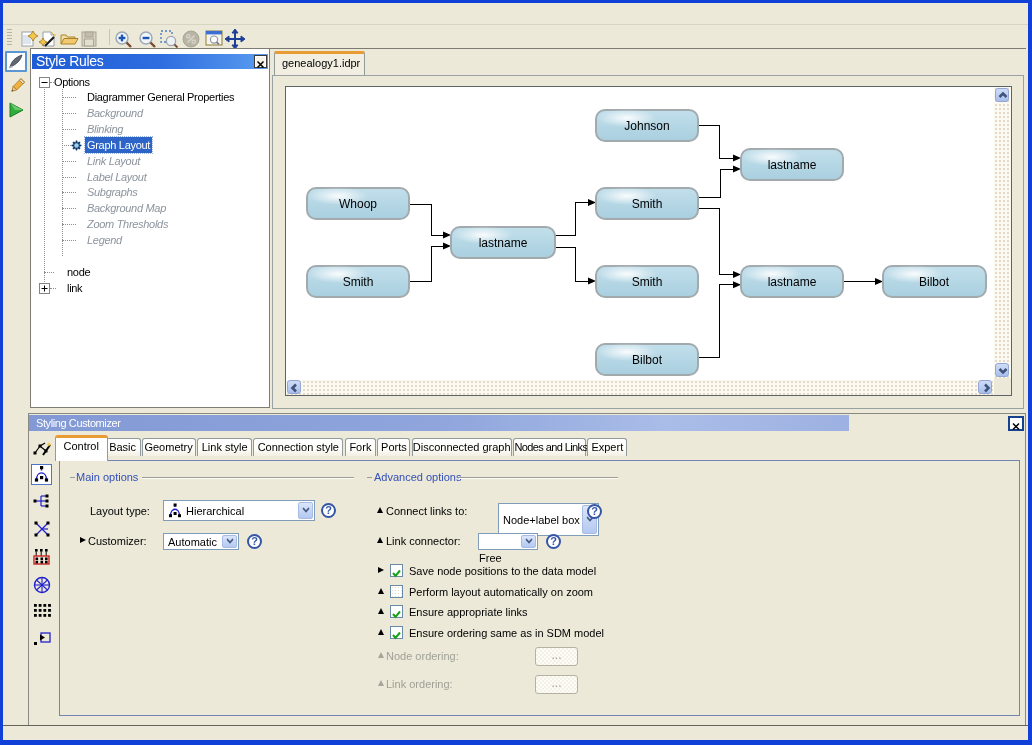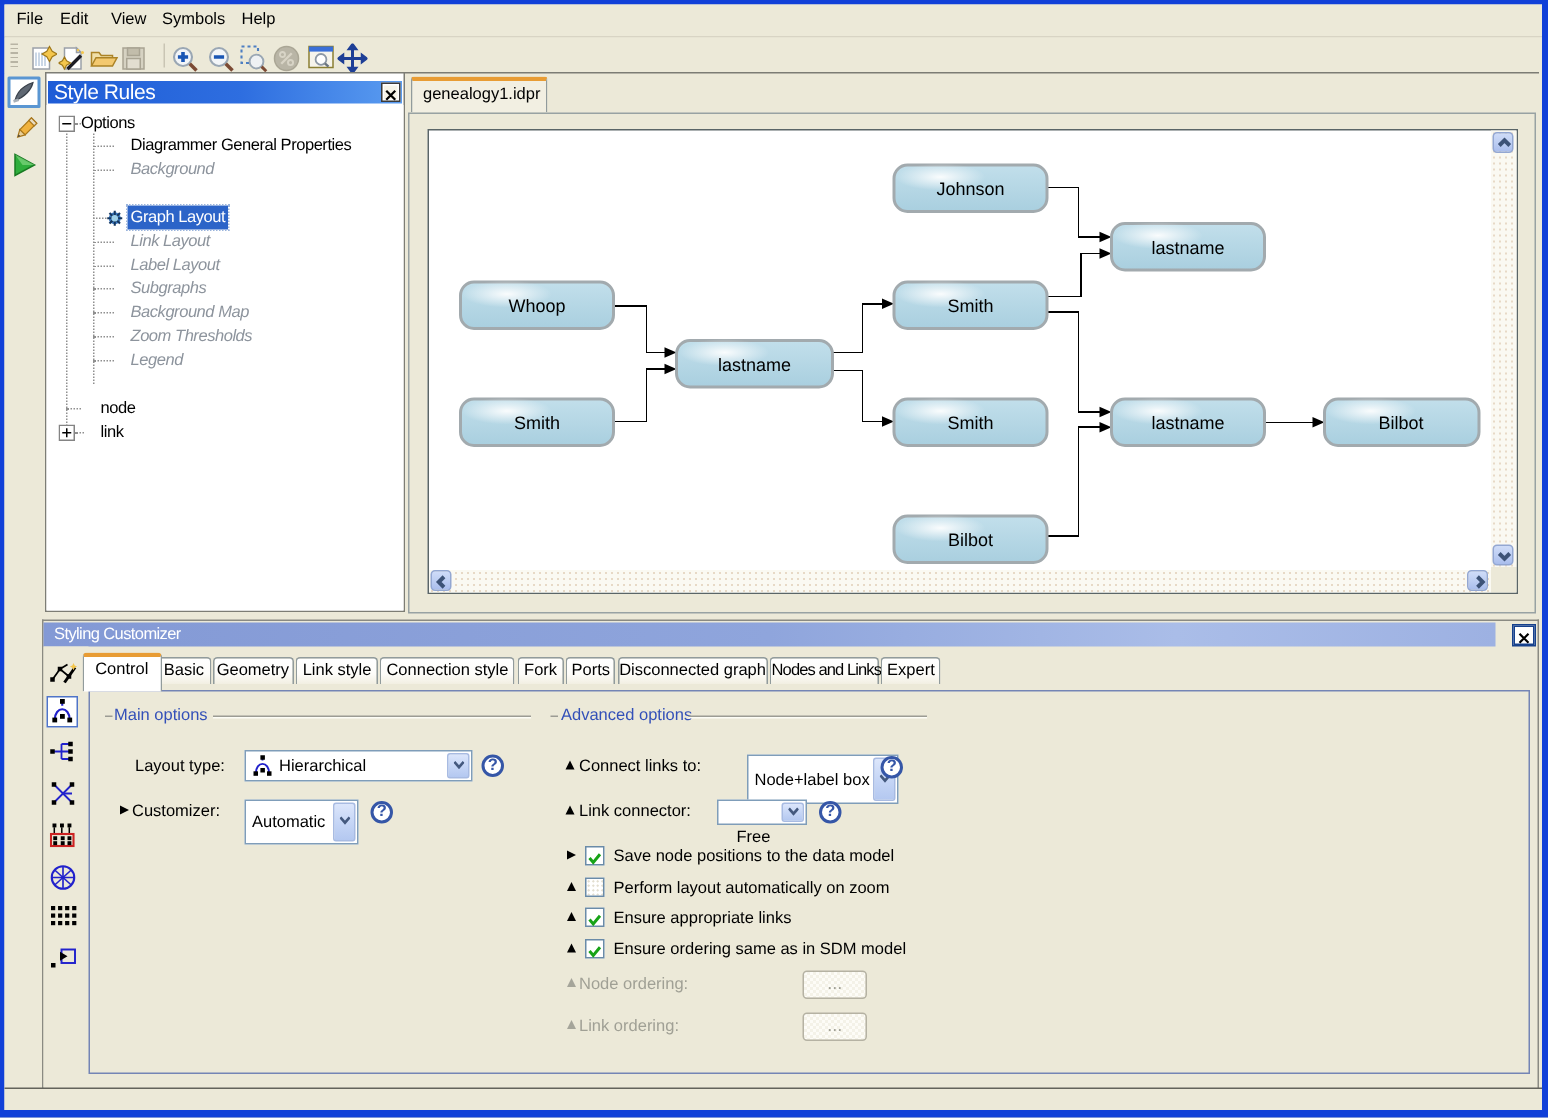--- a/index.html
+++ b/index.html
@@ -33,27 +33,20 @@
   .lk{stroke:#000;stroke-width:1;fill:none;shape-rendering:crispEdges;}
   .ah{fill:#000;}
   .ndt{font-size:12px;fill:#000;text-anchor:middle;}
   .dotbtn{width:43px;height:19px;border:1px solid #b5b2a3;border-radius:3px;
     background:repeating-conic-gradient(#f4f2e8 0% 25%,#fdfcf7 0% 50%) 0 0/4px 4px;
     color:#a0a095;font-size:12px;text-align:center;line-height:15px;}
 </style></head>
 <body>
 <div id="win">
 
-  <div class="abs" style="left:0;top:0;width:1025px;height:21px;background:#ece9d8;">
-    <div class="menuitem" style="left:8px;">File</div>
-    <div class="menuitem" style="left:37px;">Edit</div>
-    <div class="menuitem" style="left:71px;">View</div>
-    <div class="menuitem" style="left:105px;">Symbols</div>
-    <div class="menuitem" style="left:158px;">Help</div>
-  </div>
   <div class="abs" style="left:0;top:21px;width:1025px;height:1px;background:#d8d4c4;"></div>
 
   <div id="toolbar" class="abs" style="left:0;top:22px;width:1025px;height:24px;background:#ece9d8;">
     <div class="abs" style="left:4px;top:4px;width:5px;height:16px;background:repeating-linear-gradient(180deg,#b8b4a4 0,#b8b4a4 1px,#ece9d8 1px,#ece9d8 3px);"></div>
 
     <svg class="abs" style="left:17px;top:5px" width="18" height="18">
       <rect x="2" y="2" width="11" height="14" fill="#fff" stroke="#9aa0a8"></rect>
       <g stroke="#b9cade" stroke-width="1">
           <line x1="4" y1="5" x2="4" y2="14"></line>
           <line x1="6" y1="5" x2="6" y2="14"></line>
@@ -177,20 +170,24 @@
         <div class="abs" style="left:19px;width:4px;top:8px;border-top:1px dotted #8f8f8f;"></div>
         <span class="abs" style="left:23px;">Options</span>
       </div>
       <div class="treerow it" style="top:35px;">
           <div class="abs" style="left:31px;width:14px;top:8px;border-top:1px dotted #8f8f8f;"></div>
           <span class="abs" style="left:56px;">Background</span>
         </div>
       <div class="treerow" style="top:19px;">
           <div class="abs" style="left:31px;width:14px;top:8px;border-top:1px dotted #8f8f8f;"></div>
           <span class="abs" style="left:56px;">Diagrammer General Properties</span>
+        </div>
+      <div class="treerow it" style="top:51px;">
+          <div class="abs" style="left:31px;width:14px;top:8px;border-top:1px dotted #8f8f8f;"></div>
+          <span class="abs" style="left:56px;">Blinking</span>
         </div>
       <div class="treerow" style="top:67px;">
         <div class="abs" style="left:31px;width:9px;top:8px;border-top:1px dotted #8f8f8f;"></div>
         <svg class="abs" style="left:40px;top:3px" width="11" height="11">
           <circle cx="5.5" cy="5.5" r="4" fill="#3a78c2"></circle>
           <g stroke="#14365e" stroke-width="1.4">
               <line x1="5.5" y1="0.5" x2="5.5" y2="10.5"></line>
               <line x1="0.5" y1="5.5" x2="10.5" y2="5.5"></line>
               <line x1="2" y1="2" x2="9" y2="9"></line>
               <line x1="9" y1="2" x2="2" y2="9"></line>
@@ -349,21 +346,21 @@
         <div class="abs sbtn" style="left:692px;top:0px;"><svg width="14" height="14">
               <path d="M6 3.5 L9.5 7 L6 10.5" fill="none" stroke="#3d5377" stroke-width="2.6"></path>
             </svg></div>
       </div>
       <div class="abs" style="left:708px;top:291px;width:17px;height:17px;background:#ece9d8;"></div>
     </div>
   </div>
 
   <div id="styling" class="abs" style="left:25px;top:410px;width:998px;height:313px;border-top:1px solid #8a8a82;border-left:1px solid #8a8a82;border-right:1px solid #8a8a82;background:#ece9d8;">
 
-    <div class="abs" style="left:0;top:1px;width:968px;height:16px;background:linear-gradient(90deg,#8399d5 0%,#8fa5dc 50%,#aabde8 78%,#9db1e2 100%);">
+    <div class="abs" style="left:0;top:1px;width:820px;height:16px;background:linear-gradient(90deg,#8399d5 0%,#8fa5dc 50%,#aabde8 78%,#9db1e2 100%);">
       <div class="abs" style="left:7px;top:2px;font-size:11px;letter-spacing:-0.4px;color:#fff;">Styling Customizer</div>
       <div class="abs" style="left:980px;top:2px;width:14px;height:13px;background:#fff;border:1px solid #16418c;box-shadow:0 0 0 1px #16418c;">
         <svg width="12" height="11">
             <path d="M3 2.5 L9 8.5 M9 2.5 L3 8.5" stroke="#000" stroke-width="1.5"></path>
           </svg>
       </div>
     </div>
 
     <div class="abs" style="left:0;top:17px;width:30px;height:294px;background:#ece9d8;">
       <svg class="abs" style="left:3px;top:8px" width="20" height="19">
@@ -510,21 +507,21 @@
         <div class="combobtn">
             <svg class="chev" viewBox="0 0 8 8">
               <path d="M0.5 1.5 L4 5.5 L7.5 1.5" fill="none" stroke="#44597e" stroke-width="2"></path>
             </svg>
           </div>
       </div>
       <div class="help" style="left:261px;top:42px;">?</div>
 
       <div class="tri tri-right" style="left:20px;top:76px;border-left-color:#000;"></div>
       <div class="lbl" style="left:28px;top:72px;">Customizer:</div>
-      <div class="combo" style="left:103px;top:72px;width:76px;height:30px;">
+      <div class="combo" style="left:103px;top:72px;width:76px;height:17px;">
         <div class="combotext" style="left:4px;">Automatic</div>
         <div class="combobtn">
             <svg class="chev" viewBox="0 0 8 8">
               <path d="M0.5 1.5 L4 5.5 L7.5 1.5" fill="none" stroke="#44597e" stroke-width="2"></path>
             </svg>
           </div>
       </div>
       <div class="help" style="left:187px;top:73px;">?</div>
 
       <div class="tri tri-up" style="left:317px;top:46px;"></div>
@@ -535,21 +532,21 @@
             <svg class="chev" viewBox="0 0 8 8">
               <path d="M0.5 1.5 L4 5.5 L7.5 1.5" fill="none" stroke="#44597e" stroke-width="2"></path>
             </svg>
           </div>
       </div>
       <div class="help" style="left:527px;top:43px;">?</div>
 
       <div class="tri tri-up" style="left:317px;top:76px;"></div>
       <div class="lbl" style="left:326px;top:72px;text-align:center;">Link connector:</div>
       <div class="combo" style="left:418px;top:72px;width:60px;height:17px;">
-        <div class="combotext" style="left:12px;margin-top:24px;">Free</div>
+        <div class="combotext" style="left:0;margin-top:24px;">Free</div>
         <div class="combobtn">
             <svg class="chev" viewBox="0 0 8 8">
               <path d="M0.5 1.5 L4 5.5 L7.5 1.5" fill="none" stroke="#44597e" stroke-width="2"></path>
             </svg>
           </div>
       </div>
       <div class="help" style="left:486px;top:73px;">?</div>
 
       <div class="tri tri-right" style="left:318px;top:106px;"></div>
       <div class="cb" style="left:330px;top:103px;"><svg width="11" height="11">

